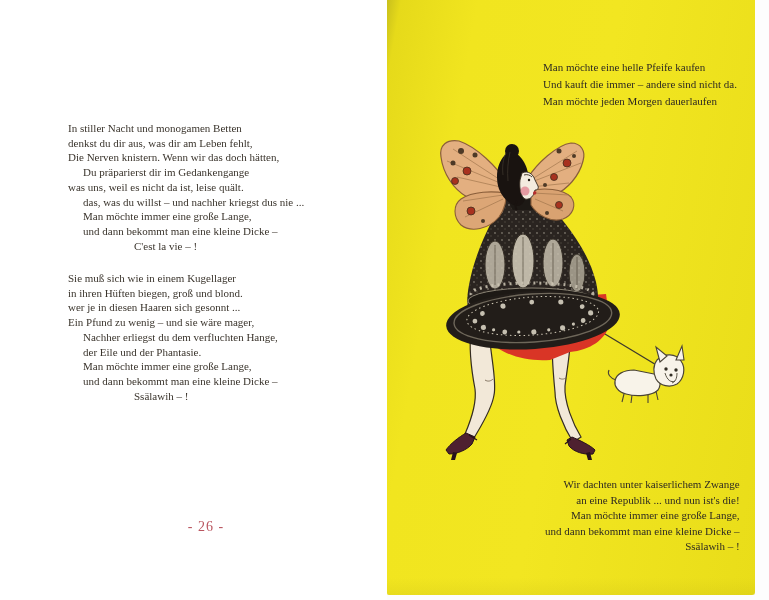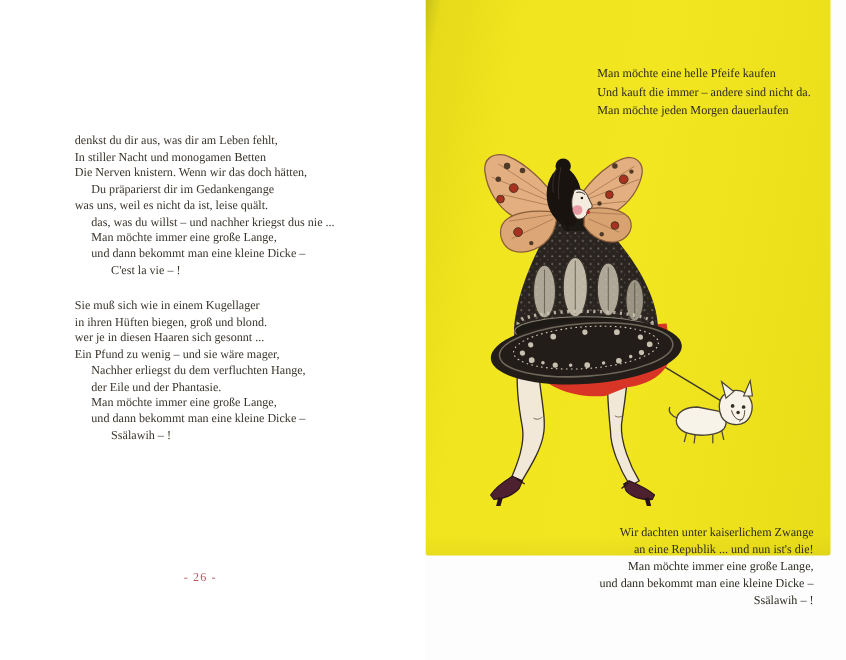--- a/index.html
+++ b/index.html
@@ -14,28 +14,28 @@
     font-family:"Liberation Sans","DejaVu Sans",sans-serif;
     font-weight:bold;font-size:11.5px;letter-spacing:.2px;
     color:#cb2a3c;border-bottom:2px dotted #cb2a3c;padding-bottom:4px;
     white-space:nowrap;
   }
   .stanza{position:absolute;font-size:11px;line-height:14.7px;color:#3a342c;white-space:nowrap;}
   .s1{left:68px;top:121px;}
   .s2{left:68px;top:271px;}
   .line{white-space:nowrap;}
   .ind1{margin-left:15px;}
-  .ind2{margin-left:33px;}
+  .ind2{margin-left:66px;}
   .page-num{
-    position:absolute;left:52px;top:519px;width:260px;text-align:center;
-    font-size:11px;letter-spacing:1px;color:#b9555f;
+    position:absolute;left:76px;top:519px;width:260px;text-align:center;
+    font-size:14px;letter-spacing:1px;color:#b9555f;
   }
   
   .right-page{
-    position:absolute;left:387px;top:0;width:368px;height:505px;border-radius:0 0 3px 2px;
+    position:absolute;left:387px;top:0;width:368px;height:595px;border-radius:0 0 3px 2px;
     background:linear-gradient(100deg,#c9c01c 0px,#e6da1a 14px,#f1e51f 90px,#f2e621 230px,#e9dd19 100%);
   }
   .right-page::after{ 
     content:"";position:absolute;left:0;bottom:0;width:100%;height:18px;
     background:linear-gradient(180deg,rgba(0,0,0,0) 0,rgba(120,110,10,0.08) 100%);
   }
   .rp-stanza{position:absolute;font-size:11px;color:#2e2a22;white-space:nowrap;}
   .rp-top{left:156px;top:59px;line-height:17px;}
   .rp-bottom{left:158px;top:477px;line-height:15.5px;text-align:right;}
   .rp-bottom .ind2{margin-left:64px;}
@@ -43,22 +43,22 @@
   .illo{position:absolute;left:22px;top:133px;width:300px;height:350px;}
 </style>
 </head>
 <body>
 
 <div class="spread">
 
   <div class="left-page">
 
     <div class="stanza s1">
+      <div class="line">In stiller Nacht und monogamen Betten</div>
       <div class="line">denkst du dir aus, was dir am Leben fehlt,</div>
-      <div class="line">In stiller Nacht und monogamen Betten</div>
       <div class="line">Die Nerven knistern. Wenn wir das doch hätten,</div>
       <div class="line ind1">Du präparierst dir im Gedankengange</div>
       <div class="line">was uns, weil es nicht da ist, leise quält.</div>
       <div class="line ind1">das, was du willst – und nachher kriegst dus nie ...</div>
       <div class="line ind1">Man möchte immer eine große Lange,</div>
       <div class="line ind1">und dann bekommt man eine kleine Dicke –</div>
       <div class="line ind2">C'est la vie – !</div>
     </div>
 
     <div class="stanza s2">

